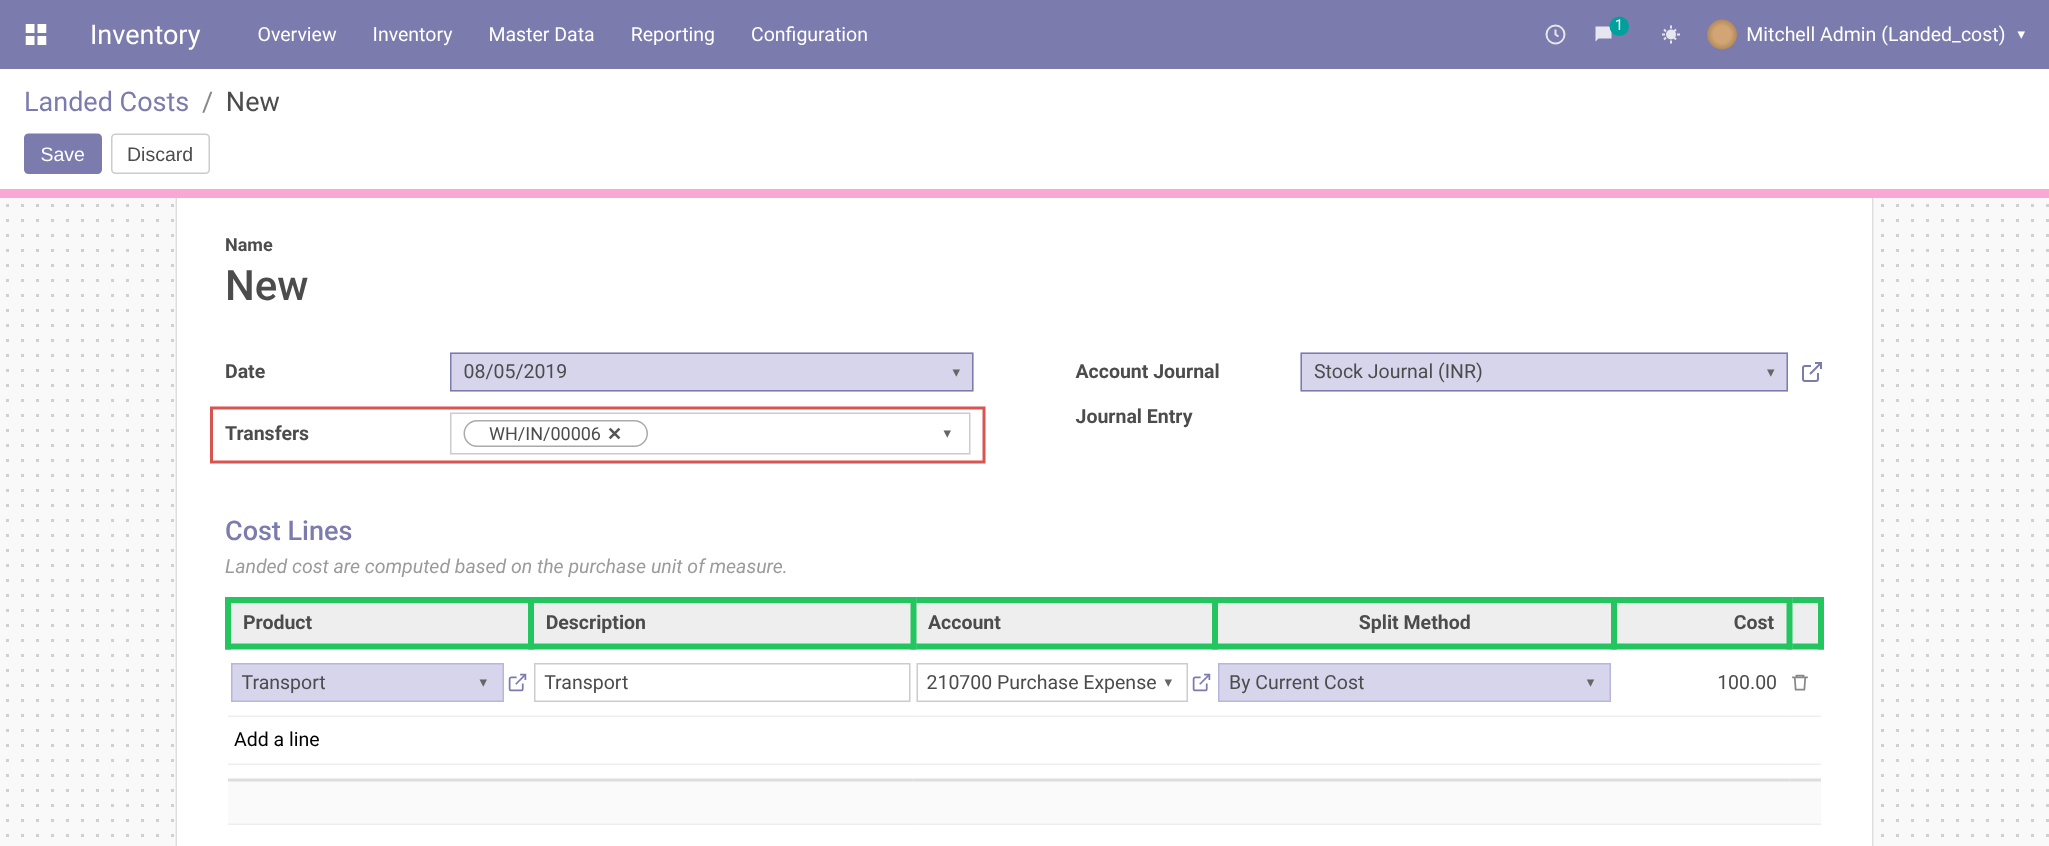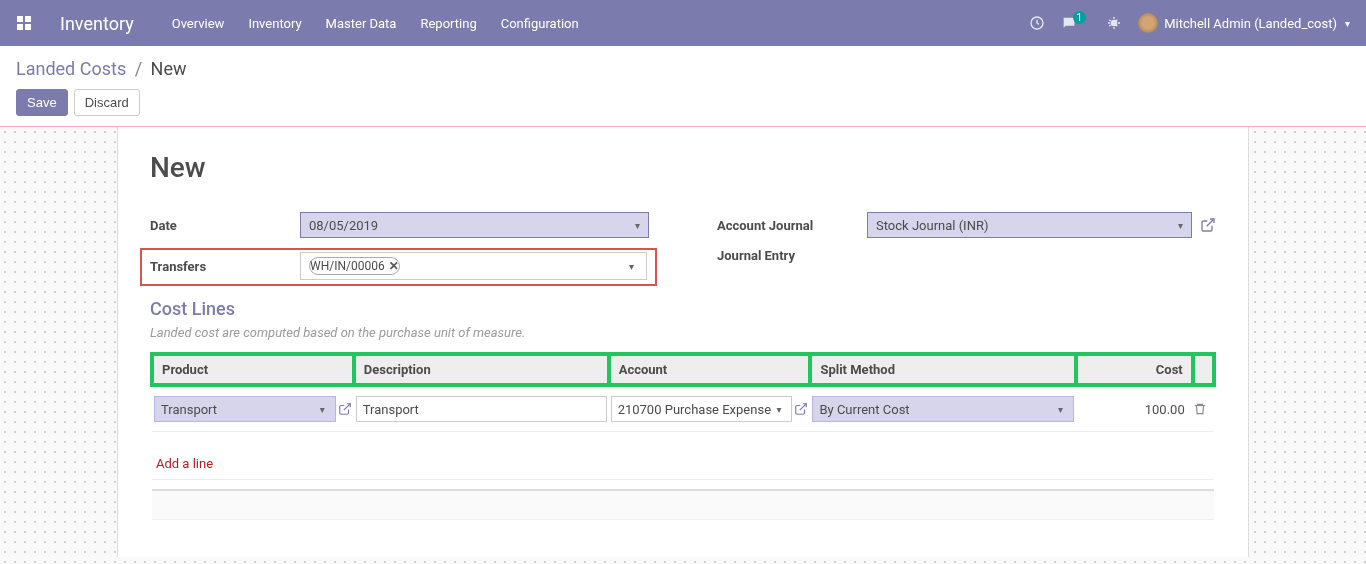--- a/index.html
+++ b/index.html
@@ -13,21 +13,21 @@
     .nav-menu { display: flex; gap: 24px; margin-left: 10px; }
     .nav-item { color: #fff; cursor: pointer; font-size: 13px; }
     .navbar-right { margin-left: auto; display: flex; align-items: center; gap: 16px; }
     .nav-icon { color: #e6e6f0; cursor: pointer; display: flex; align-items: center; position: relative; }
     .chat-badge { background: #00a09d; color: #fff; font-size: 10px; padding: 1px 4px; border-radius: 8px; position: relative; top: -6px; left: -4px; }
     .user-info { display: flex; align-items: center; gap: 6px; cursor: pointer; }
     .avatar { width: 20px; height: 20px; border-radius: 50%; background: radial-gradient(circle, #d4a574 40%, #8b6f47 100%); }
     .caret-down { font-size: 10px; margin-left: 2px; }
     
     
-    .control-panel { padding: 12px 16px 10px; border-bottom: 1px solid #f9a8d4; }
+    .control-panel { padding: 12px 16px 10px; border-bottom: 6px solid #f9a8d4; }
     .breadcrumb { font-size: 18px; color: #7c7bad; margin-bottom: 10px; }
     .breadcrumb-sep { color: #888; margin: 0 4px; }
     .breadcrumb-current { color: #4c4c4c; }
     .action-buttons { display: flex; gap: 6px; }
     .btn { padding: 5px 10px; font-size: 13px; border-radius: 3px; cursor: pointer; border: 1px solid transparent; }
     .btn-primary { background: #7c7bad; color: #fff; border-color: #7c7bad; }
     .btn-secondary { background: #fff; color: #4c4c4c; border-color: #ccc; }
     
     
     .main-area { 
@@ -49,45 +49,45 @@
     .field-label { width: 150px; font-weight: 700; font-size: 13px; color: #4c4c4c; flex-shrink: 0; }
     .field-widget { flex: 1; position: relative; display: flex; align-items: center; gap: 8px; }
     
     .input-like { border: 1px solid #ccc; padding: 4px 8px; font-size: 13px; width: 100%; background: #fff; min-height: 26px; display: flex; align-items: center; }
     .input-purple { background: #d6d5ec; border-color: #7c7bad; }
     .dropdown-arrow { margin-left: auto; font-size: 10px; color: #666; cursor: pointer; }
     
     .highlight-box { border: 2px solid #d9534f; padding: 2px 8px 4px; margin-left: -10px; margin-right: -8px; }
     .highlight-box .field-group { margin-bottom: 0; }
     
-    .tag { display: inline-flex; align-items: center; background: #fff; border: 1px solid #aaa; border-radius: 10px; padding: 1px 0; font-size: 12px; gap: 4px; }
+    .tag { display: inline-flex; align-items: center; background: #fff; border: 1px solid #aaa; border-radius: 10px; padding: 1px 16px; font-size: 12px; gap: 4px; }
     .tag-x { cursor: pointer; font-weight: bold; color: #555; }
     .transfers-input { display: flex; align-items: center; gap: 4px; }
     .transfers-caret { margin-left: auto; font-size: 10px; color: #666; padding-right: 4px; }
     
     .ext-link-icon { color: #7c7bad; cursor: pointer; font-size: 14px; flex-shrink: 0; }
     
     
-    .section-title { color: #7c7bad; font-size: 18px; font-weight: 500; margin-top: 12px; margin-bottom: 6px; }
+    .section-title { color: #7c7bad; font-size: 18px; font-weight: 500; margin-top: 35px; margin-bottom: 6px; }
     .section-hint { color: #9b9b9b; font-style: italic; font-size: 13px; margin-bottom: 12px; }
     
     .cost-table { width: 100%; border-collapse: collapse; }
     .cost-table thead th { background: #eee; border: 4px solid #22c55e; padding: 6px 8px; text-align: left; font-weight: 700; font-size: 13px; }
     .cost-table thead th.right { text-align: right; }
     .cost-table tbody td { border: none; padding: 0; vertical-align: middle; }
     .cost-table tbody tr { border-bottom: 1px solid #eee; }
     
     .cell-input { border: 1px solid #ccc; padding: 3px 6px; font-size: 13px; width: 100%; min-height: 26px; display: flex; align-items: center; background: #fff; }
     .cell-purple { background: #d6d5ec; border-color: #b8b6dd; }
     .cell-wrapper { display: flex; align-items: center; gap: 2px; padding: 4px 2px; }
     .cell-dropdown-arrow { font-size: 10px; color: #666; margin-left: auto; padding: 0 4px; cursor: pointer; }
     .cost-value { text-align: right; padding: 6px 8px; font-size: 13px; }
     .trash-icon { color: #888; cursor: pointer; padding: 0 4px; }
     
-    .add-line { color: #b91c1c; cursor: pointer; padding: 8px 4px; font-size: 13px; display: inline-block; margin-top: 16px; }
+    .add-line { color: #000000; cursor: pointer; padding: 8px 4px; font-size: 13px; display: inline-block; }
     
     .table-footer-line { border-top: 1px solid #ddd; height: 10px; }
     .table-total-row { border-top: 2px solid #ddd; height: 30px; background: #fafafa; }
     
     
     svg { display: block; }
   </style>
 </head>
 <body>
 
@@ -145,20 +145,21 @@
   </div>
   <div class="action-buttons">
     <button class="btn btn-primary">Save</button>
     <button class="btn btn-secondary">Discard</button>
   </div>
 </div>
 
 <div class="main-area">
   <div class="form-sheet">
 
+    <div class="field-label-small">Name</div>
     <div class="title-value">New</div>
 
     <div class="form-row">
 
       <div class="form-col">
         <div class="field-group">
           <div class="field-label">Date</div>
           <div class="field-widget">
             <div class="input-like input-purple">
               <span>08/05/2019</span>
@@ -208,21 +209,21 @@
 
     <div class="section-title">Cost Lines</div>
     <div class="section-hint">Landed cost are computed based on the purchase unit of measure.</div>
 
     <table class="cost-table">
       <thead>
         <tr>
           <th style="width:19%;">Product</th>
           <th style="width:24%;">Description</th>
           <th style="width:19%;">Account</th>
-          <th style="width:25%;">Split Method</th>
+          <th style="width:25%;text-align:center;">Split Method</th>
           <th class="right" style="width:11%;">Cost</th>
           <th style="width:2%;"></th>
         </tr>
       </thead>
       <tbody>
         <tr>
           <td>
             <div class="cell-wrapper">
               <div class="cell-input cell-purple">
                 <span>Transport</span>

